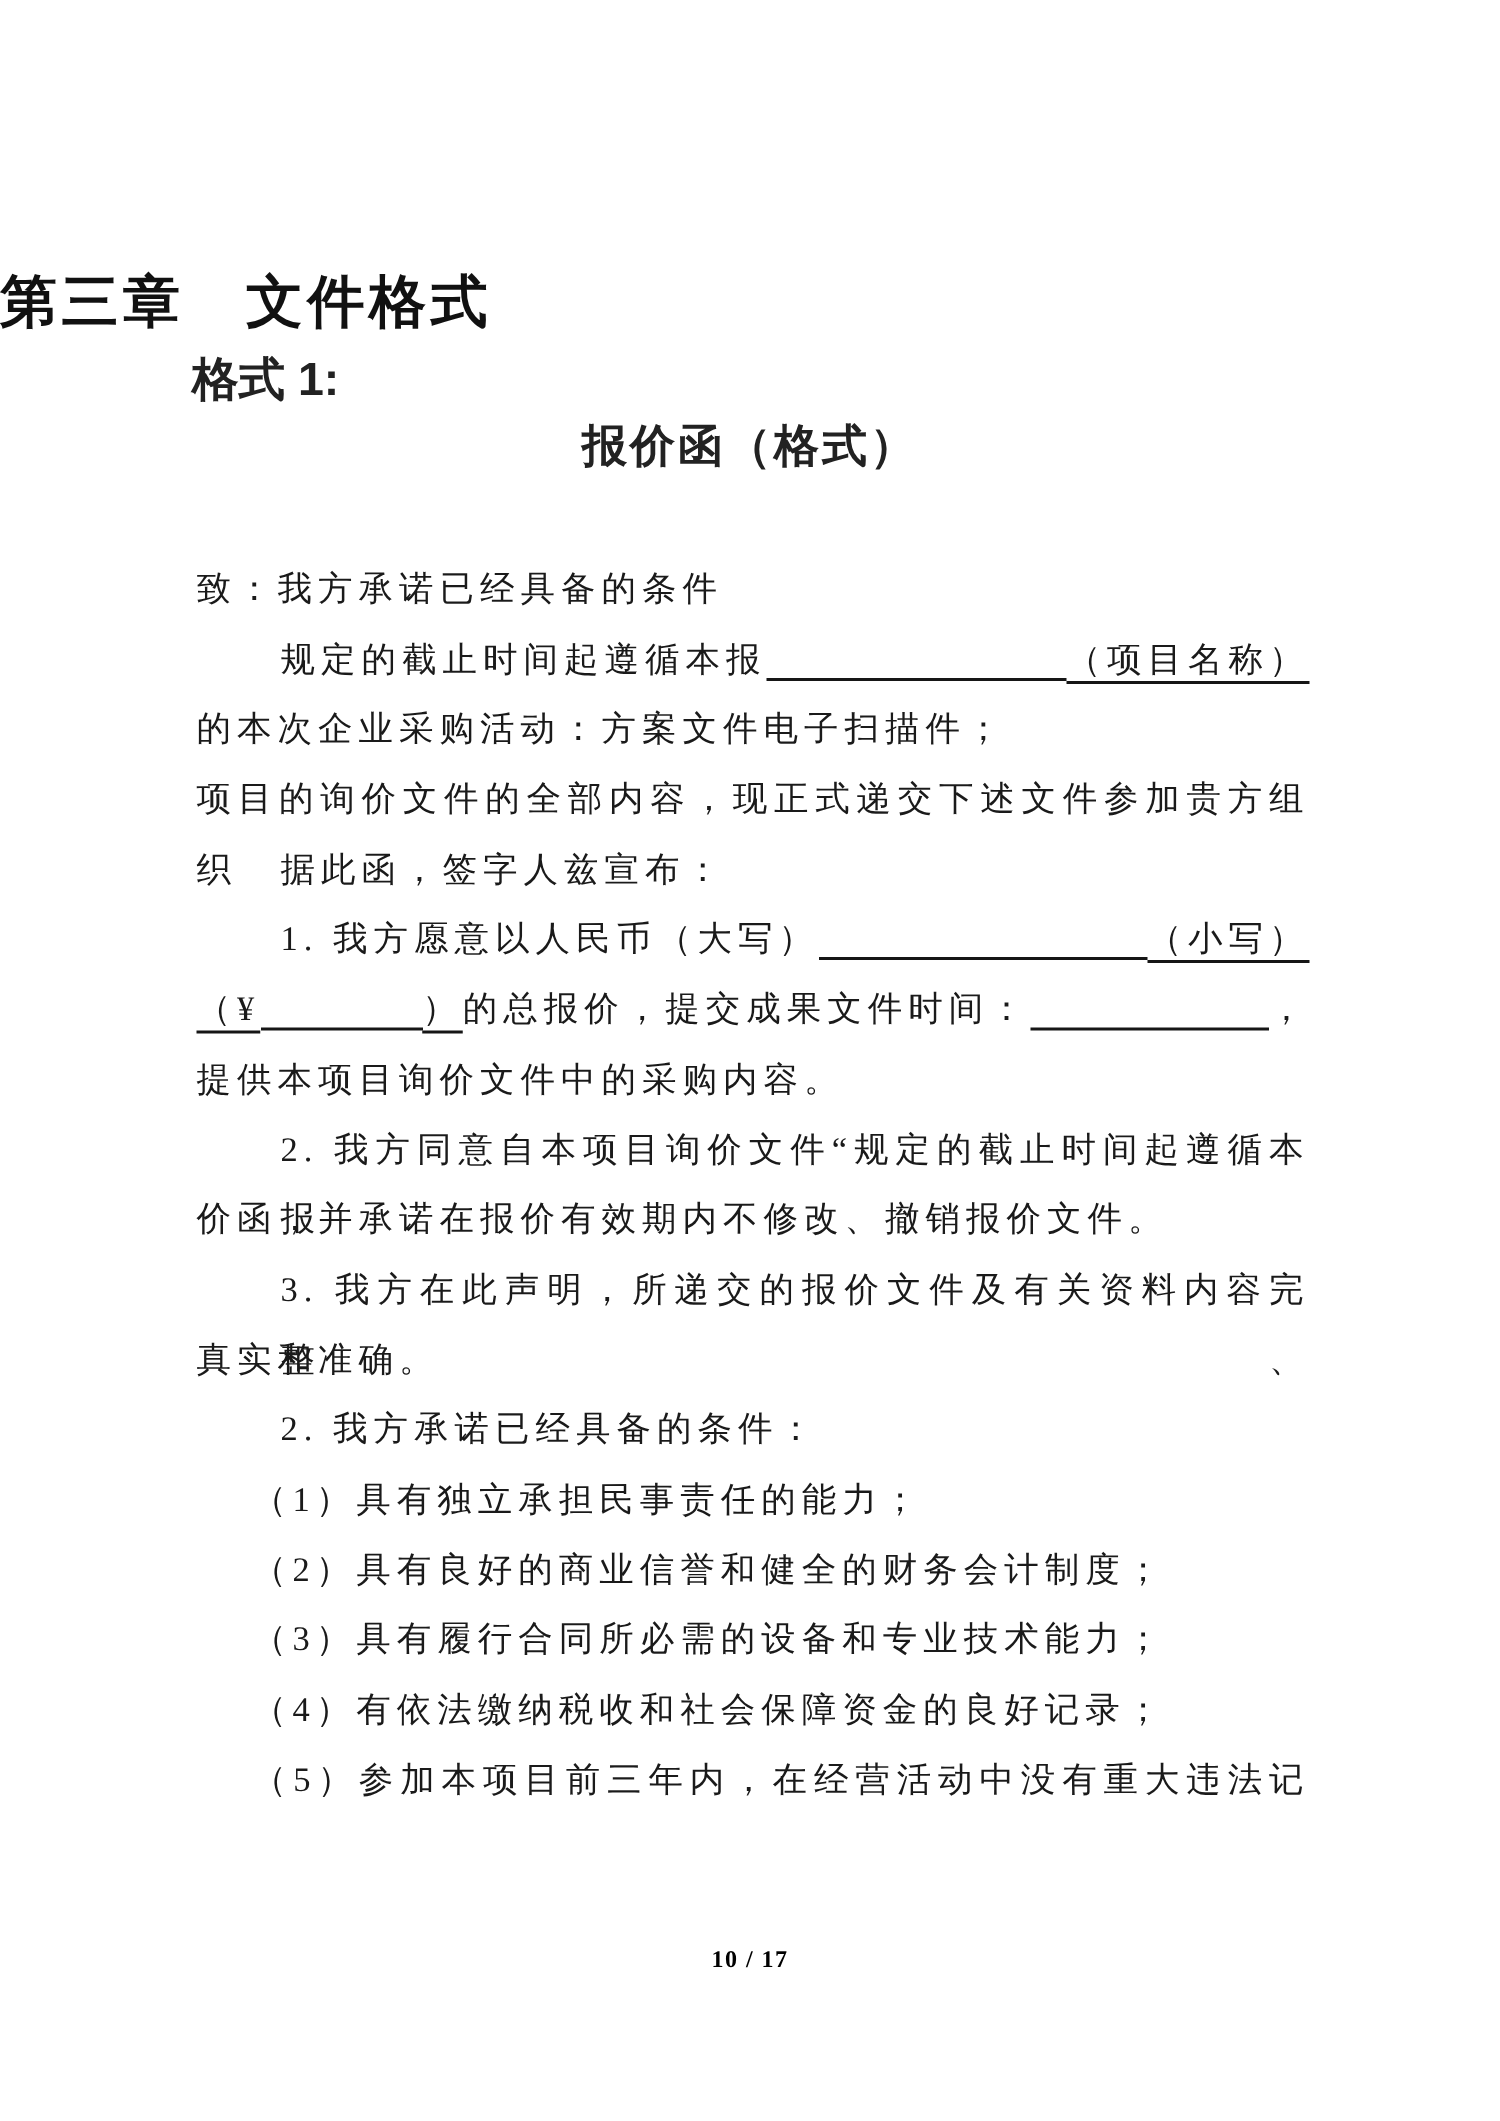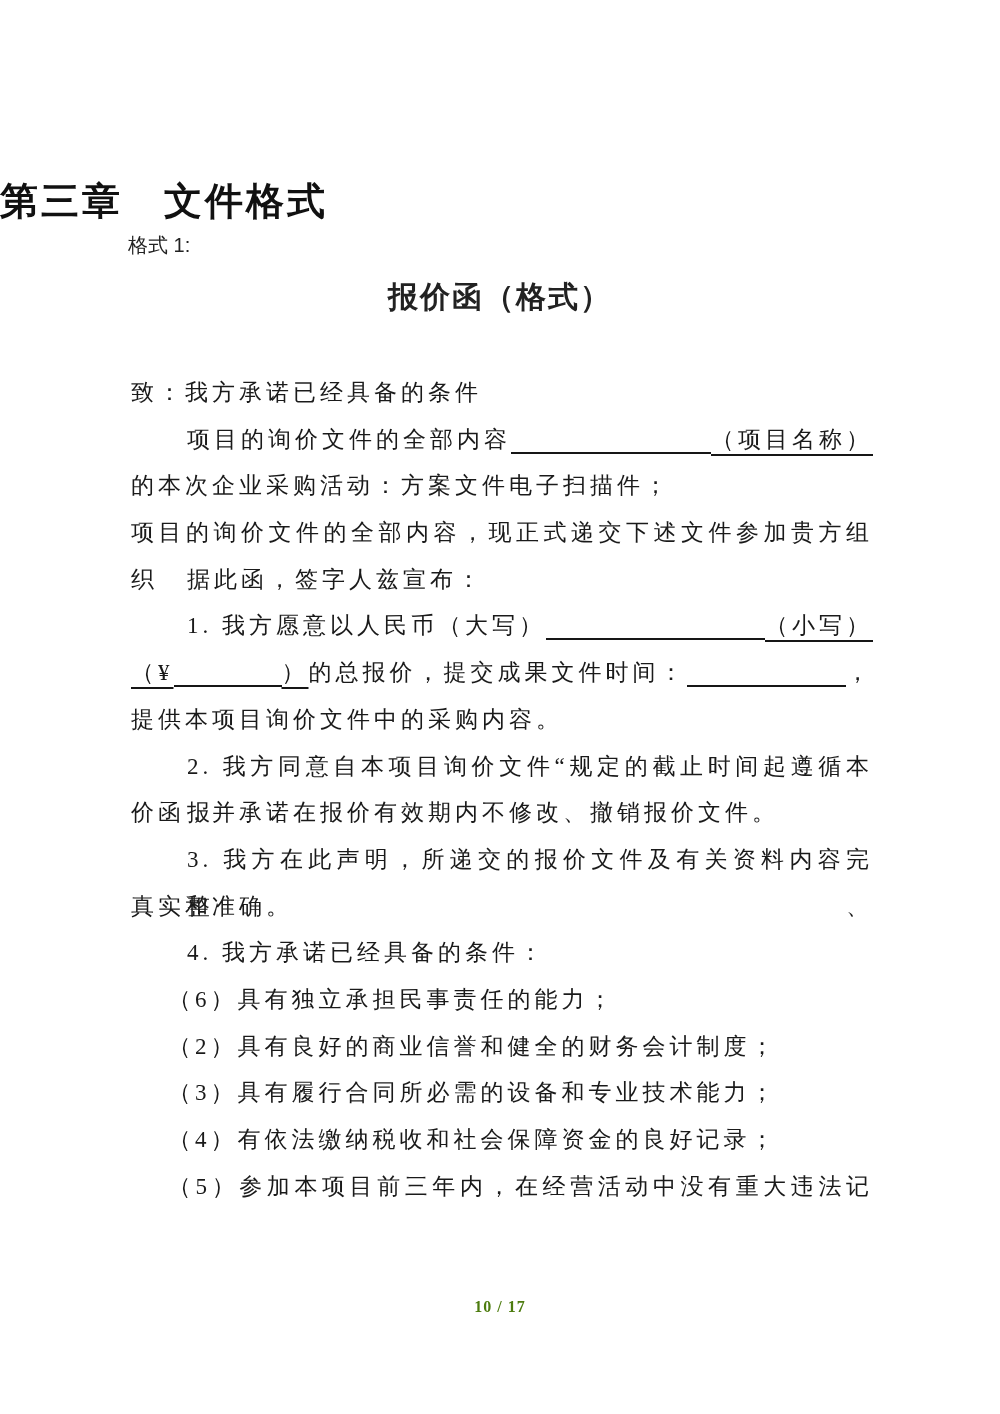--- a/index.html
+++ b/index.html
@@ -17,22 +17,22 @@
     top: 176px; left: 0; width: 1000px;
     text-align: left;
     font-size: 38px;
     font-weight: bold;
     letter-spacing: 3px;
     color: #111;
   }
   .format-label {
     position: absolute;
     top: 232px; left: 128px;
-    font-size: 20px;
-    font-weight: normal;
+    font-size: 31px;
+    font-weight: bold;
     font-family: "Liberation Sans", sans-serif;
     color: #222;
   }
   .doc-subtitle {
     position: absolute;
     top: 277px; left: 0; width: 1000px;
     text-align: center;
     font-size: 30px;
     font-weight: bold;
     letter-spacing: 2px;
@@ -78,38 +78,38 @@
   .blank.grow { flex: 1 1 auto; }
   .blank.w-cur { width: 108px; }
   .seg { flex: 0 0 auto; }
   .page-footer {
     position: absolute;
     top: 1298px; left: 0; width: 1000px;
     text-align: center;
     font-size: 16px;
     font-weight: bold;
     letter-spacing: 1px;
-    color: #4d7c0f;
+    color: #000000;
   }
 </style>
 </head>
 <body>
 
 <div class="page">
 
   <div class="chapter-title">第三章　文件格式</div>
   <div class="format-label">格式 1:</div>
   <div class="doc-subtitle">报价函（格式）</div>
 
   <div class="content">
 
     <div class="bline">致：我方承诺已经具备的条件</div>
 
     <div class="bline flexline ind1">
-      <span class="seg">项目的询价文件的全部内容</span>
+      <span class="seg">规定的截止时间起遵循本报</span>
       <span class="blank grow"></span>
       <span class="seg u">（项目名称）</span>
     </div>
 
     <div class="bline">的本次企业采购活动：方案文件电子扫描件；</div>
     <div class="bline just">项目的询价文件的全部内容，现正式递交下述文件参加贵方组织</div>
 
     <div class="bline ind1">据此函，签字人兹宣布：</div>
 
     <div class="bline flexline ind1">
@@ -128,23 +128,23 @@
     </div>
 
     <div class="bline">提供本项目询价文件中的采购内容。</div>
 
     <div class="bline just ind1">2. 我方同意自本项目询价文件“规定的截止时间起遵循本报</div>
     <div class="bline">价函，并承诺在报价有效期内不修改、撤销报价文件。</div>
 
     <div class="bline just ind1">3. 我方在此声明，所递交的报价文件及有关资料内容完整、</div>
     <div class="bline">真实和准确。</div>
 
-    <div class="bline ind1">4. 我方承诺已经具备的条件：</div>
+    <div class="bline ind1">2. 我方承诺已经具备的条件：</div>
 
-    <div class="bline ind2">（6）具有独立承担民事责任的能力；</div>
+    <div class="bline ind2">（1）具有独立承担民事责任的能力；</div>
     <div class="bline ind2">（2）具有良好的商业信誉和健全的财务会计制度；</div>
     <div class="bline ind2">（3）具有履行合同所必需的设备和专业技术能力；</div>
     <div class="bline ind2">（4）有依法缴纳税收和社会保障资金的良好记录；</div>
     <div class="bline just ind2">（5）参加本项目前三年内，在经营活动中没有重大违法记</div>
 
   </div>
 
   <div class="page-footer">10 / 17</div>
 
 </div>

